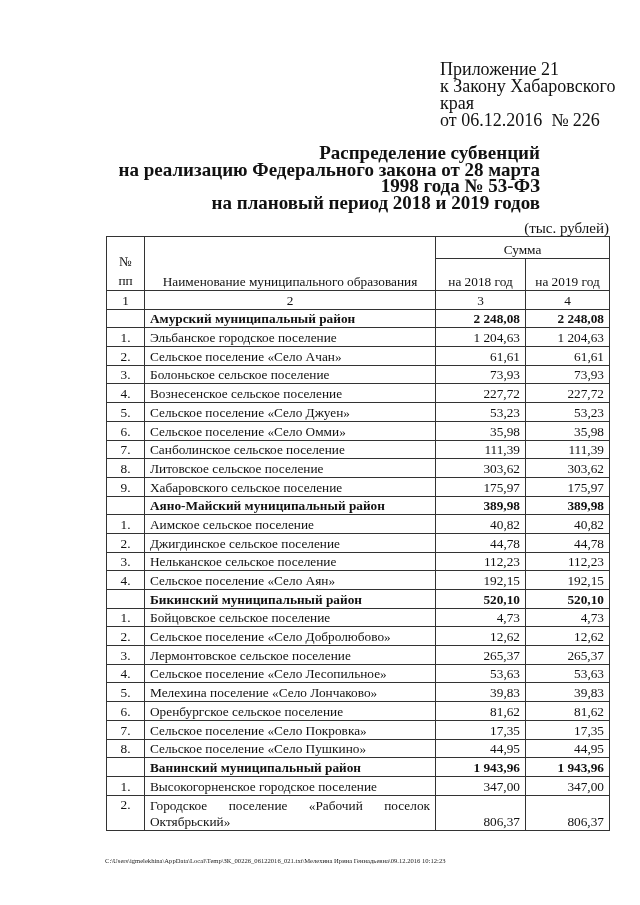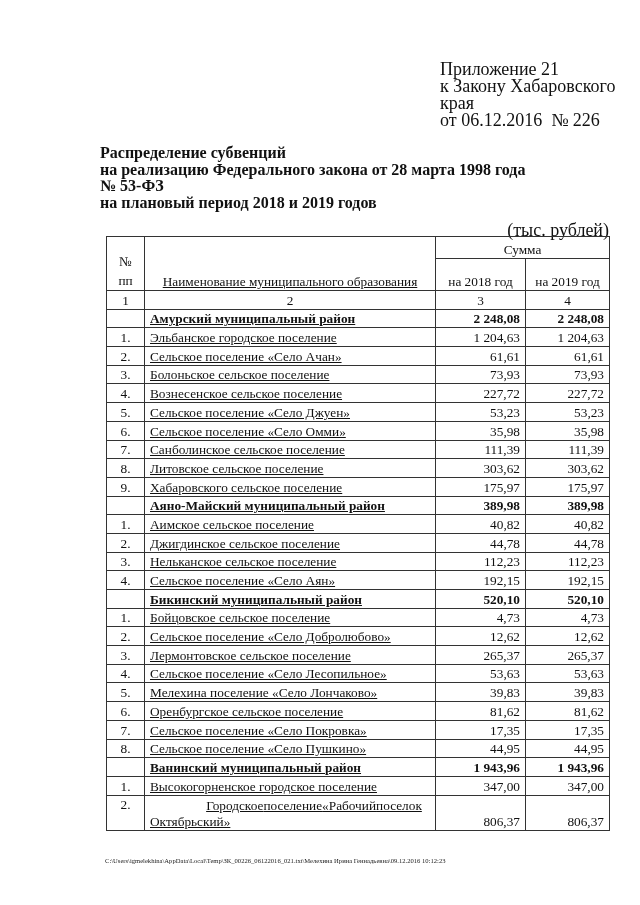--- a/index.html
+++ b/index.html
@@ -1,36 +1,36 @@
 <!DOCTYPE html>
 <html><head>
   <meta charset="utf-8">
   <style>
     html, body { margin: 0; padding: 0; background: #ffffff; }
     body { width: 640px; height: 905px; position: relative; overflow: hidden;
            font-family: "Liberation Serif", "DejaVu Serif", serif; color: #111; }
     .appendix { position: absolute; left: 440px; top: 61px; font-size: 18px; line-height: 17px; }
-    .title { position: absolute; left: 100px; width: 440px; top: 145px; text-align: left;
-             font-weight: bold; font-size: 16px; line-height: 16.5px; }
-    .units { position: absolute; right: 31px; top: 220px; font-size: 18px; }
+    .title { position: absolute; left: 100px; width: 440px; top: 145px; text-align: right;
+             font-weight: bold; font-size: 19px; line-height: 16.5px; }
+    .units { position: absolute; right: 31px; top: 220px; font-size: 15px; }
     table.grid { position: absolute; left: 106px; top: 236px; width: 504px; border-collapse: collapse;
                  font-size: 13.3px; table-layout: fixed; }
     table.grid td { border: 1px solid #333; padding: 0 5px; line-height: 17px; height: 17.7px;
                     vertical-align: bottom; white-space: nowrap; }
     .c1 { width: 27px; text-align: center; }
-    .c2 { width: 280px; text-decoration: underline; }
+    .c2 { width: 280px; }
     .c3 { width: 79px; text-align: right; }
     .c4 { width: 73px; text-align: right; }
     .hdr td { vertical-align: middle; text-align: center; }
     .hdr .num { line-height: 19px; }
     .hdr .h1 { height: 21px; }
     .hdr .h2 { height: 31px; }
     .idx td { text-align: center; height: 16px; border-top: 2px solid #222; }
     .bold td { font-weight: bold; }
-    .wrapname { display: flex; justify-content: center; margin-left: 48px; }
+    .wrapname { display: flex; justify-content: space-between; }
     .footer { position: absolute; left: 105px; top: 857px; font-family: "Liberation Serif", serif;
               font-size: 6.6px; color: #222; white-space: nowrap; }
   </style>
 </head>
 <body>
 
 <div class="appendix">
   <div>Приложение 21</div>
   <div>к Закону Хабаровского края</div>
   <div style="white-space:pre">от 06.12.2016  № 226</div>

